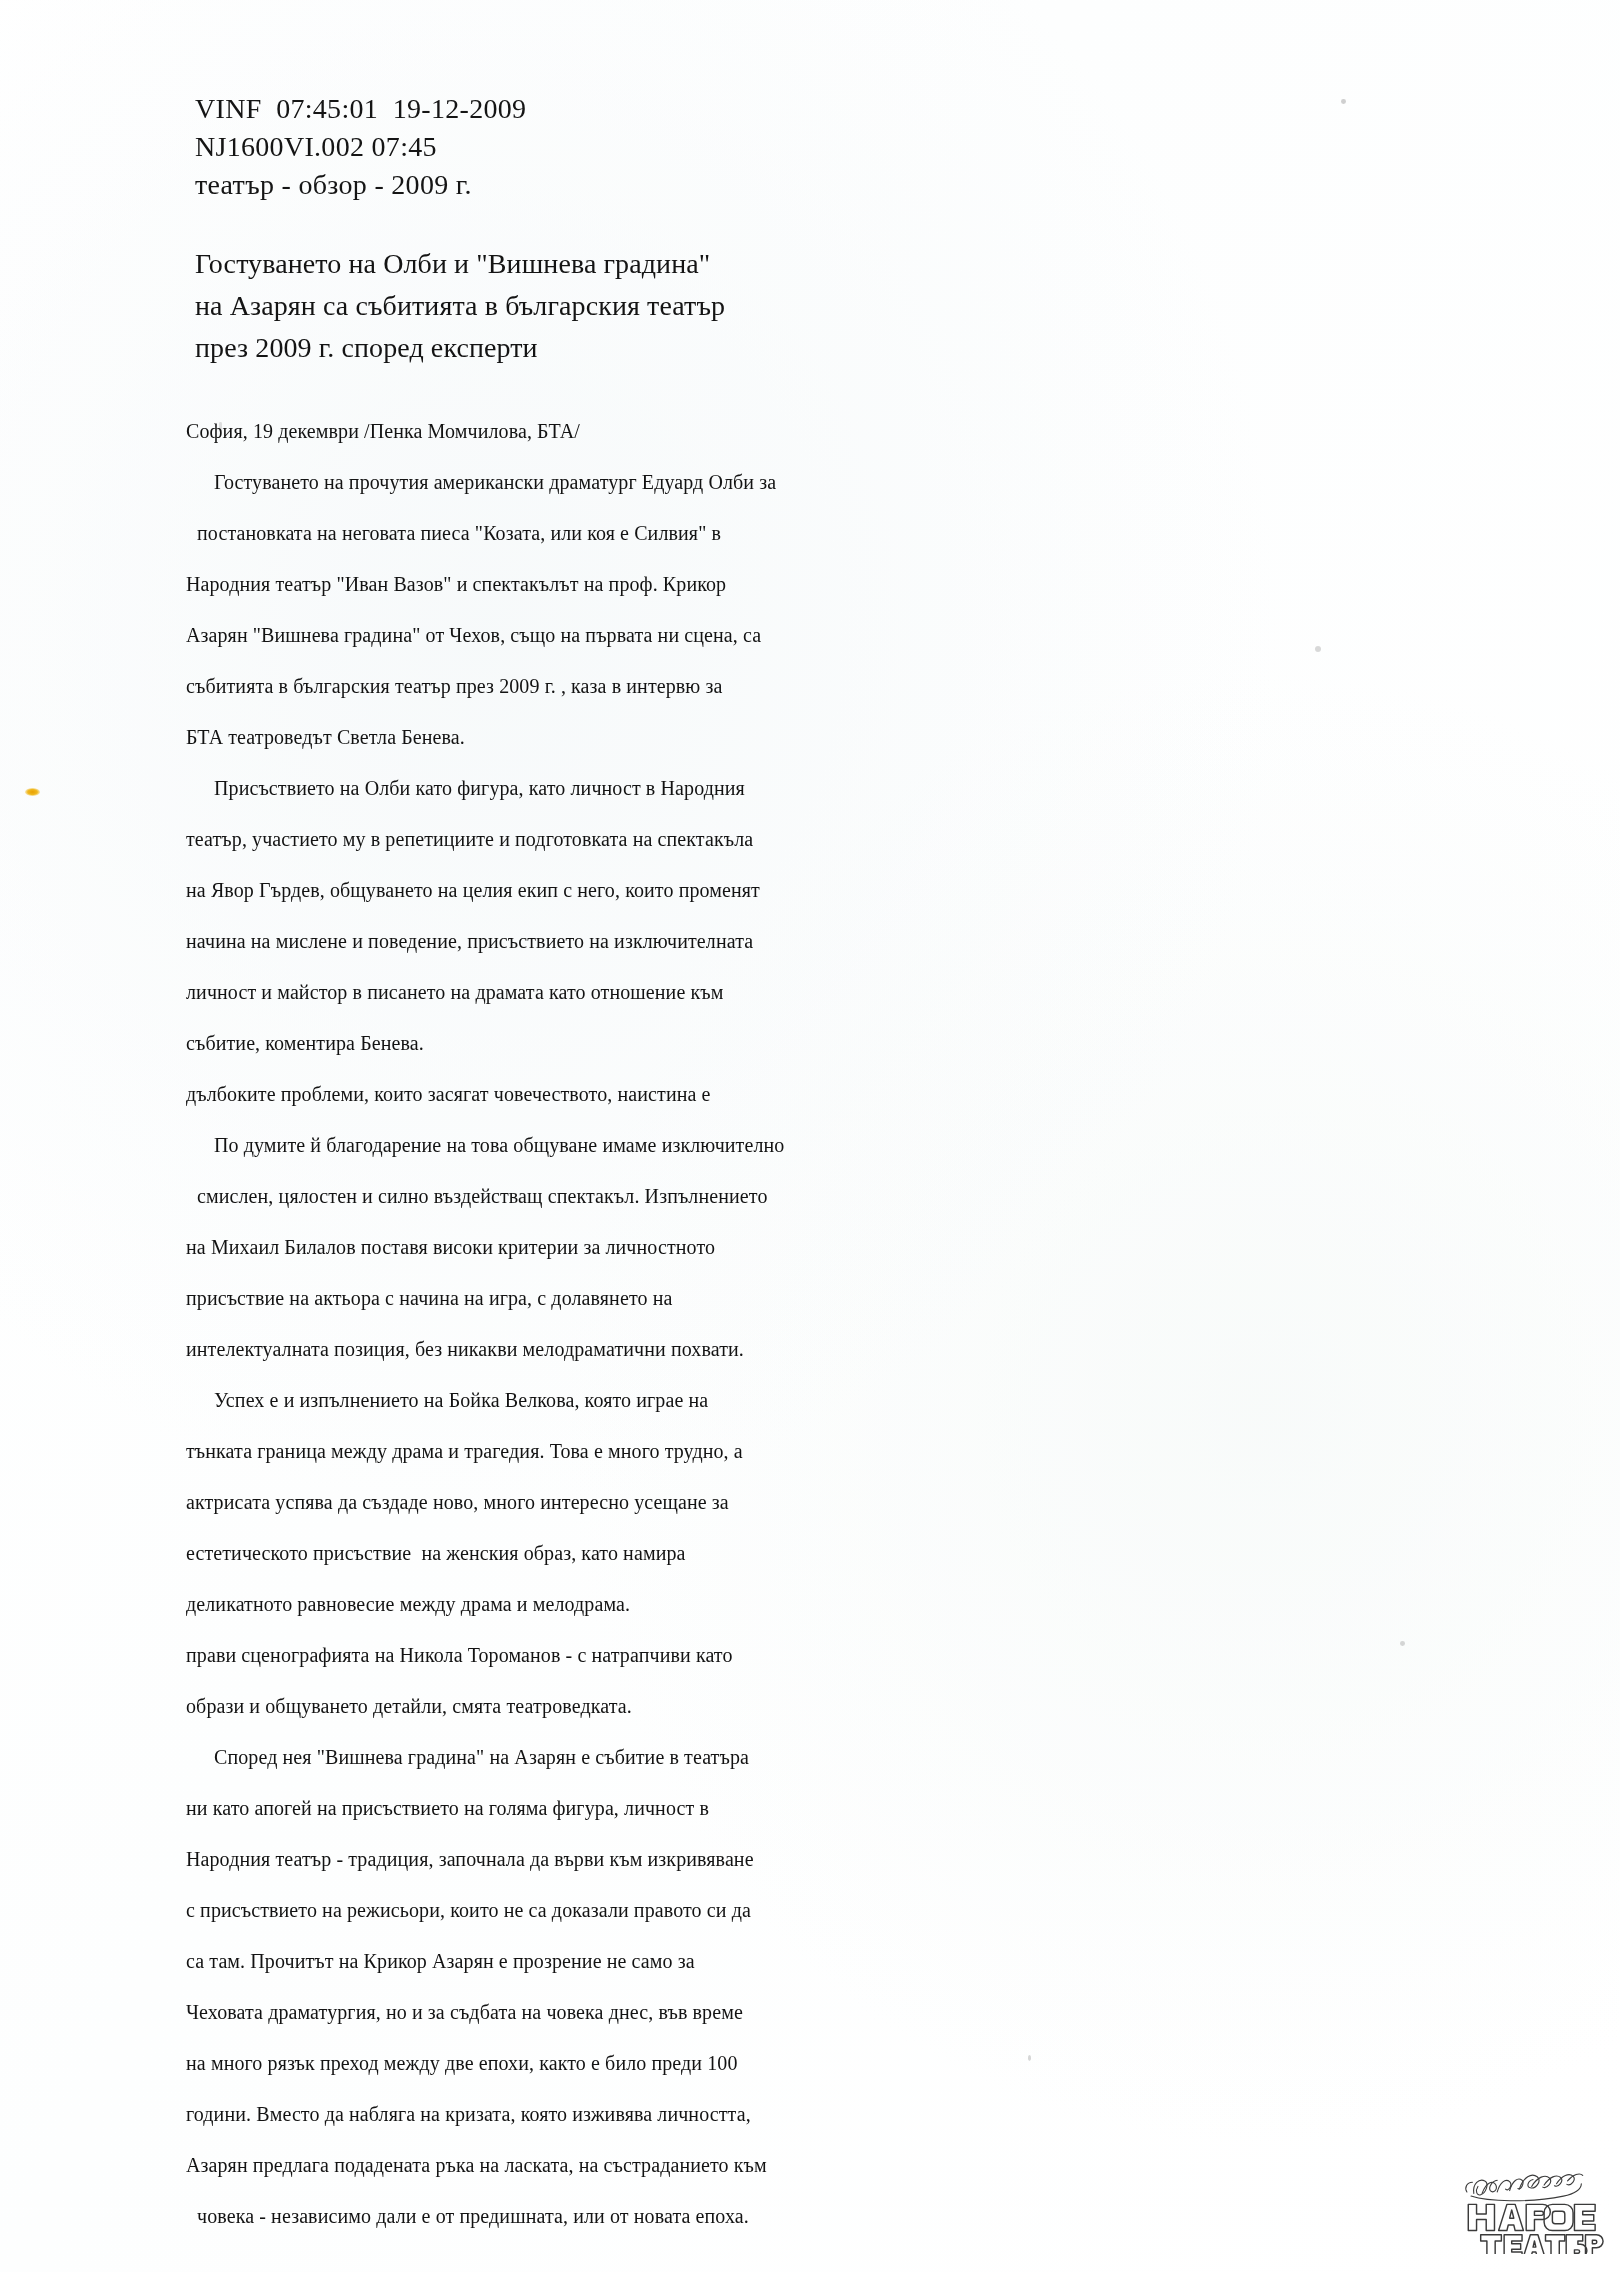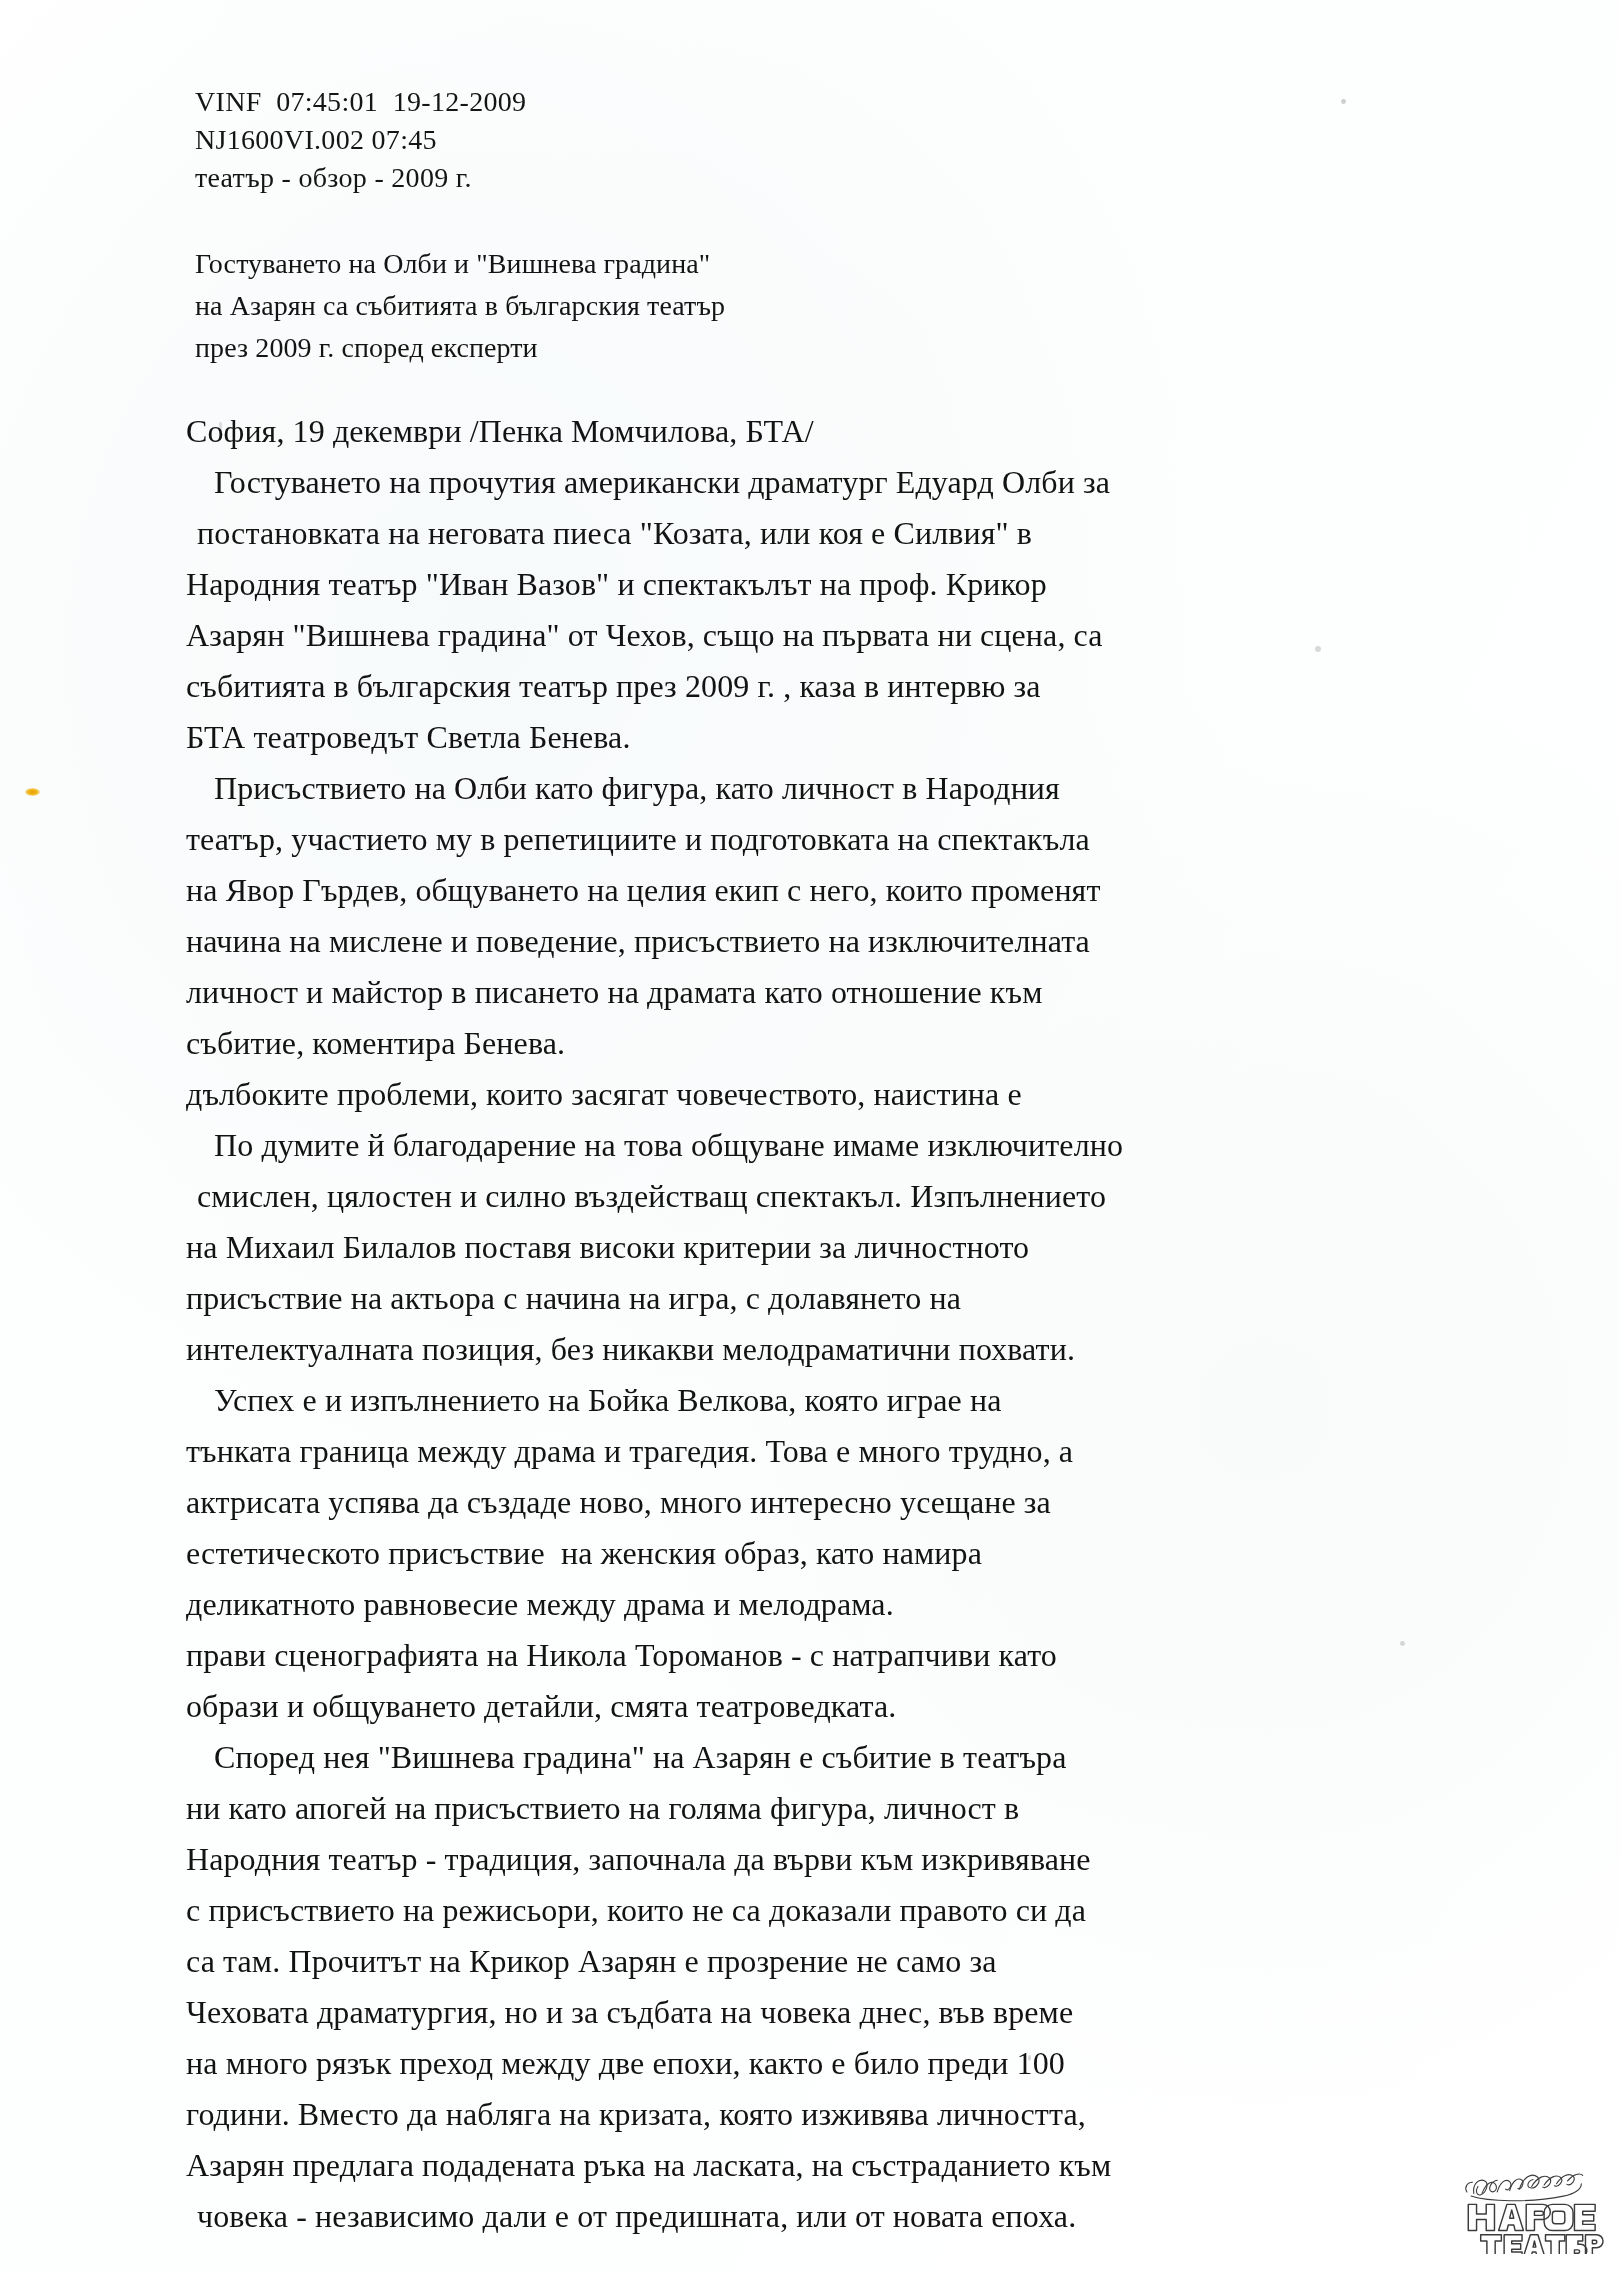--- a/index.html
+++ b/index.html
@@ -35,21 +35,21 @@
 
   .content {
     position: relative;
     z-index: 2;
   }
 
   
   .slug-block {
     position: absolute;
     left: 195px;
-    top: 83px;
+    top: 90px;
     width: 1035px;
   }
   .slug-line {
     font-family: "Liberation Serif", "DejaVu Serif", serif;
     font-size: 28px;
     line-height: 38px;
     letter-spacing: 0.3px;
     color: #151515;
     white-space: pre;
   }
@@ -70,21 +70,21 @@
   }
 
   
   .body-block {
     position: absolute;
     left: 186px;
     top: 406px;
     width: 1104px;
   }
   .body-line {
-    font-size: 32px;
+    font-size: 20px;
     line-height: 51px;
     color: #131313;
     letter-spacing: 0.1px;
     white-space: pre;
   }
   .body-line.indent  { padding-left: 28px; }
   .body-line.indent2 { padding-left: 11px; }
 
   
   .logo-stamp {

